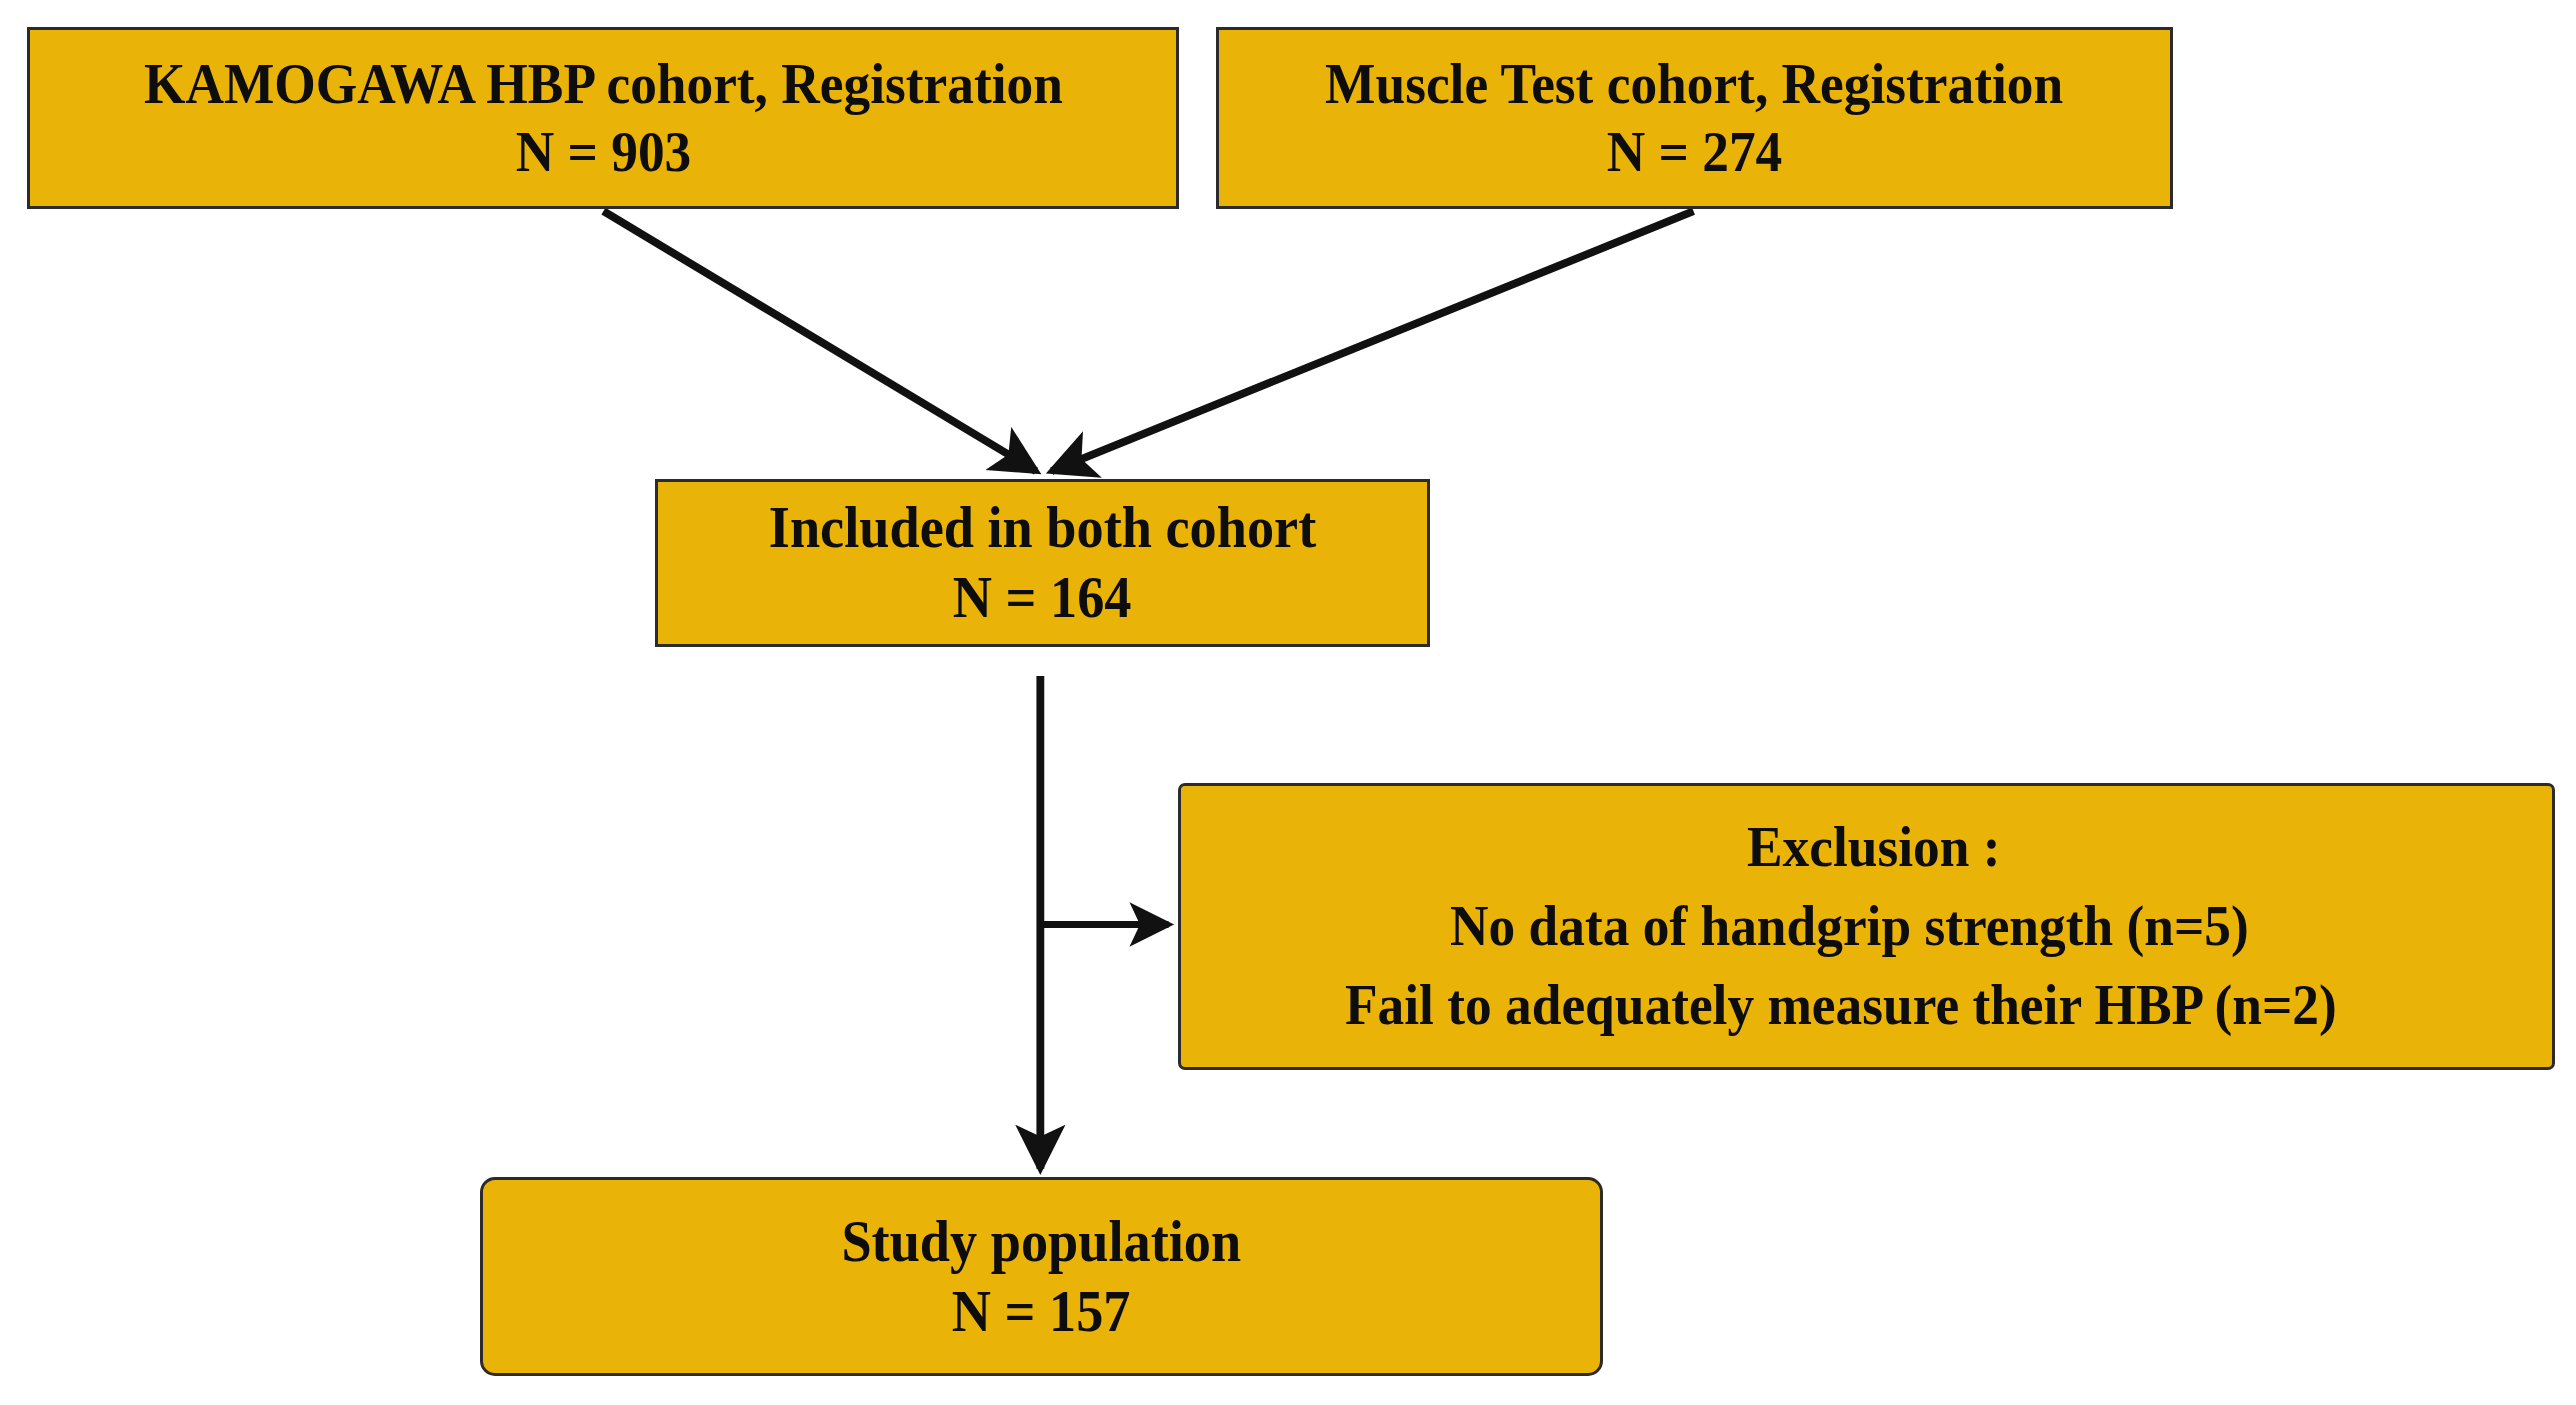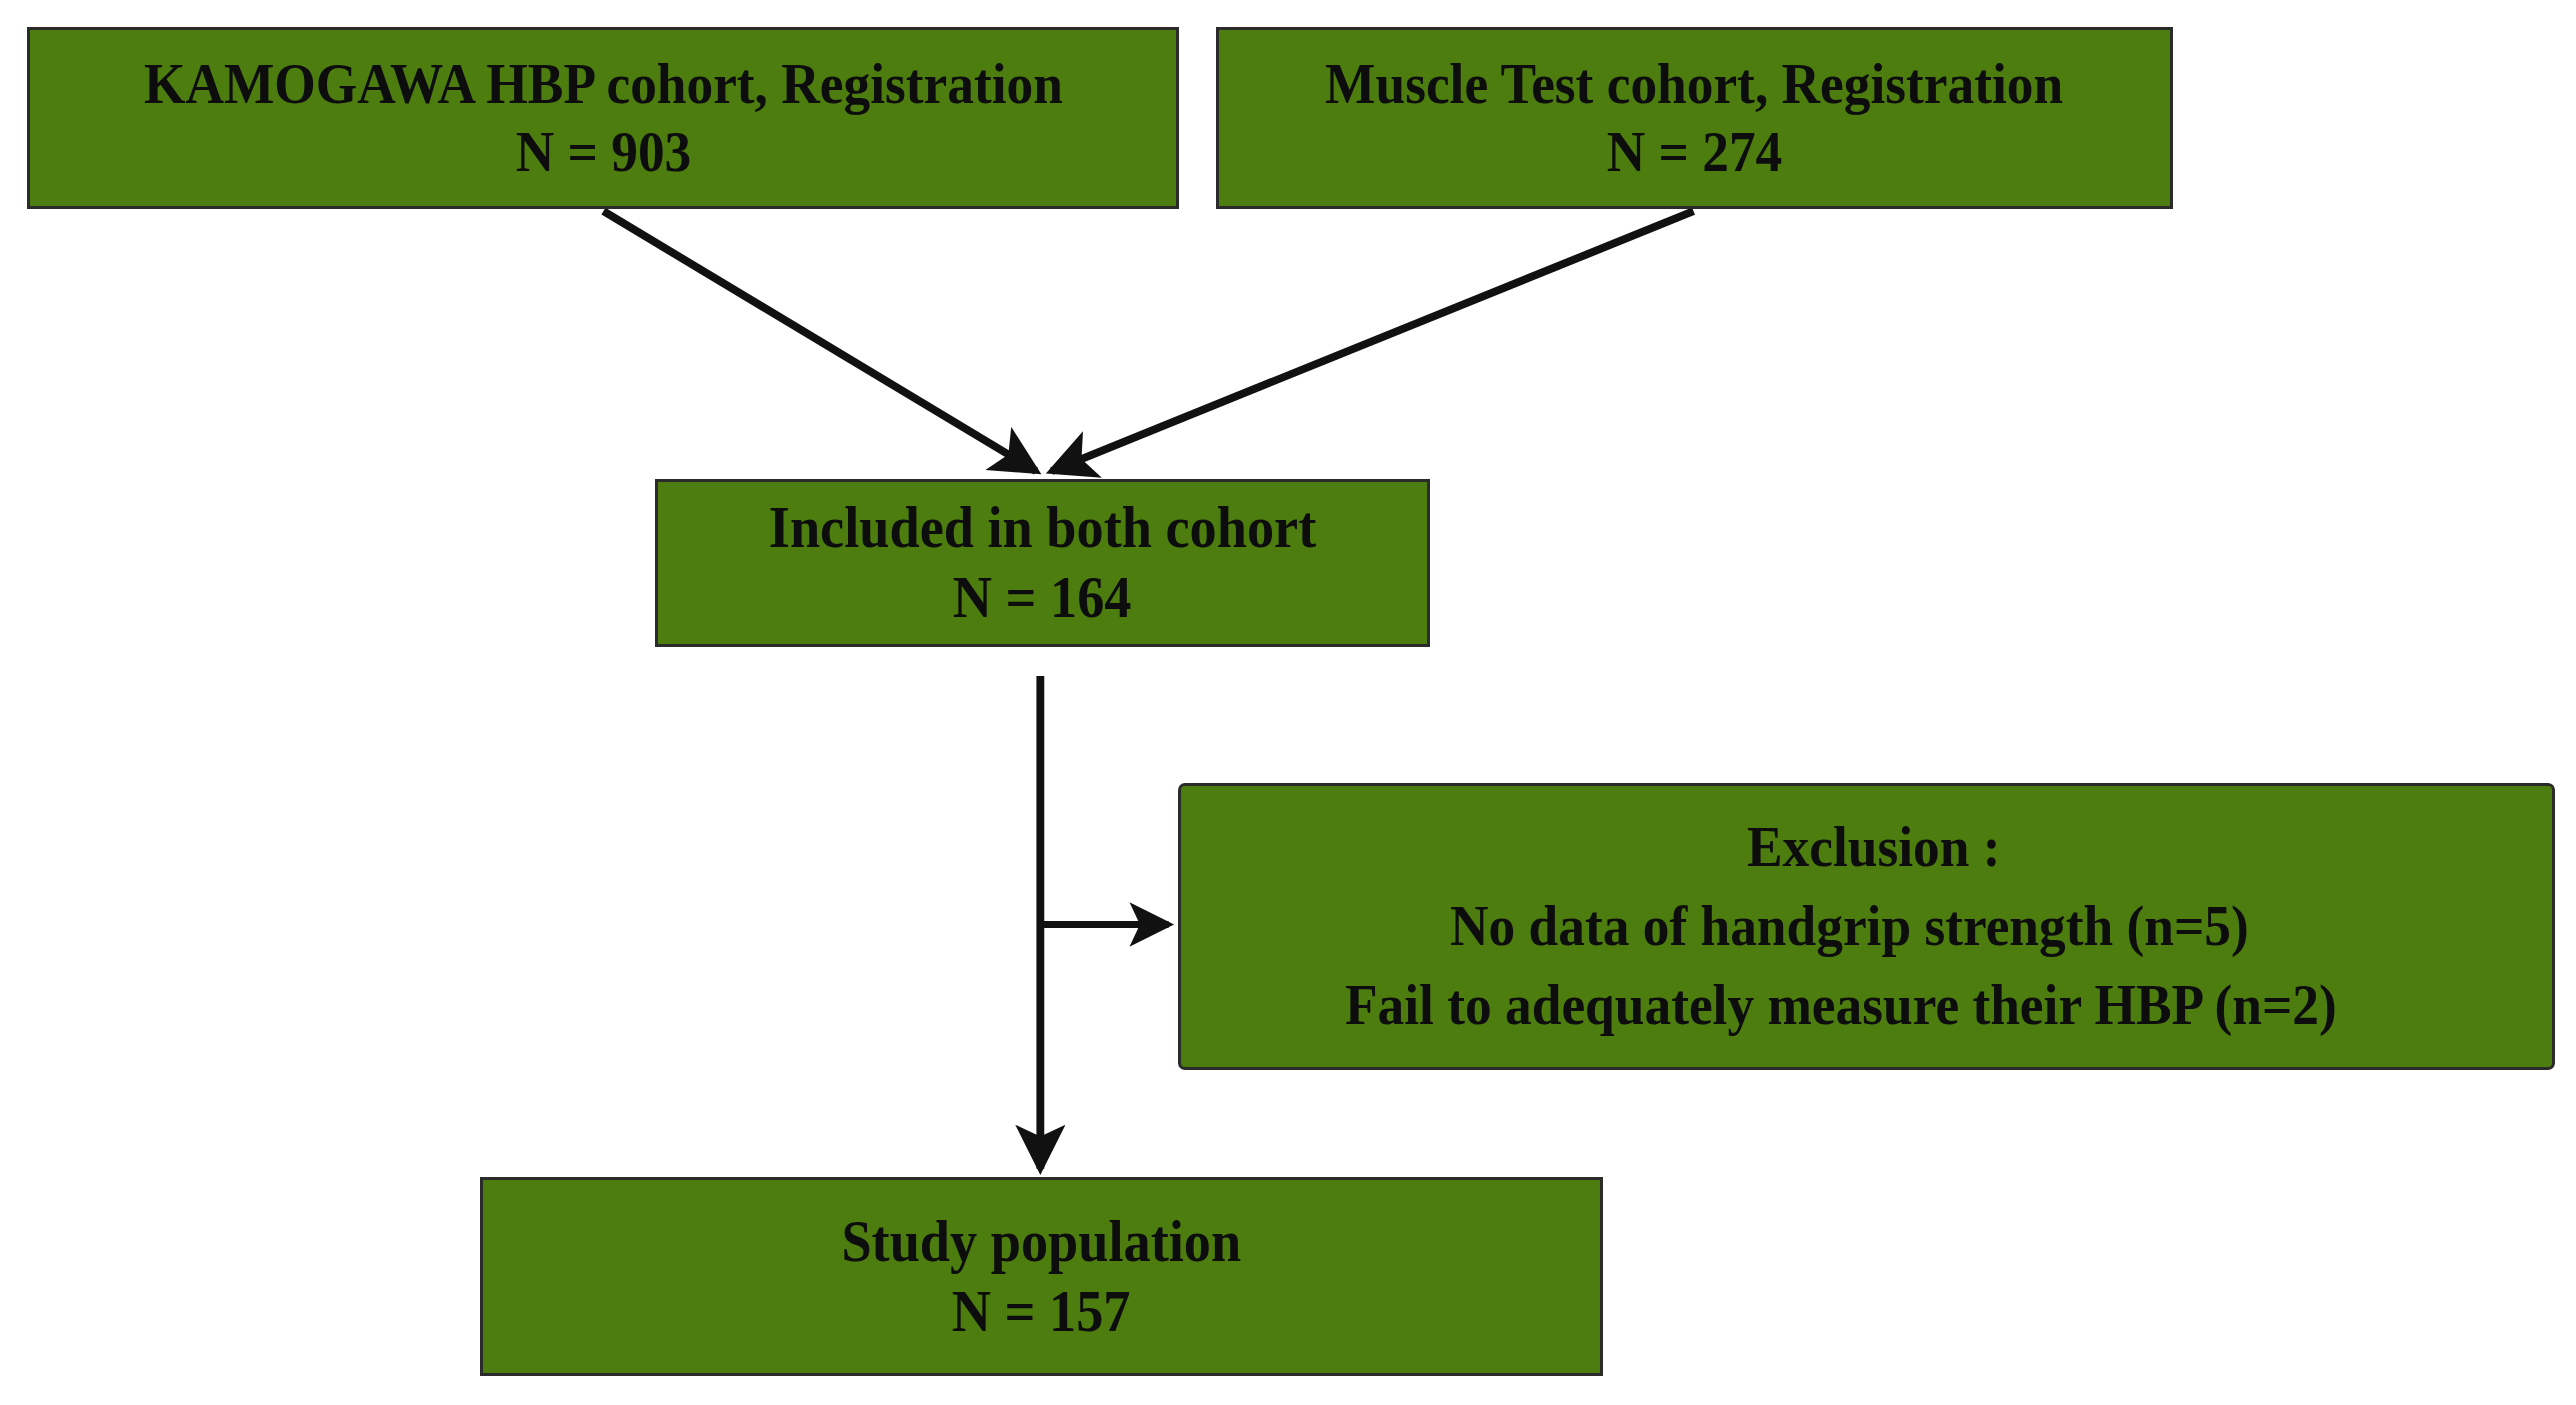--- a/index.html
+++ b/index.html
@@ -23,21 +23,21 @@
     left: 0;
     top: 0;
     width: 2576px;
     height: 1406px;
     pointer-events: none;
   }
   .node-box {
     position: absolute;
     box-sizing: border-box;
     border: 3.5px solid #2b2b2b;
-    background: #4d7c0f;
+    background: #eab308;
     display: flex;
     flex-direction: column;
     justify-content: center;
     align-items: center;
     z-index: 2;
   }
   .node-line {
     font-family: "Liberation Serif", "DejaVu Serif", serif;
     font-weight: bold;
     color: #0d0d0d;
@@ -86,20 +86,21 @@
     text-align: left;
     transform-origin: left center;
     margin: 5.2px 0;
   }
   
   #box-study-population {
     left: 480px;
     top: 1177px;
     width: 1123px;
     height: 199px;
+    border-radius: 15px;
   }
   #box-study-population .node-line { font-size: 59px; }
 </style>
 </head>
 <body>
 
 <div id="canvas">
 
   <svg class="flow-svg" viewBox="0 0 2954 1612" width="2576" height="1406" xmlns="http://www.w3.org/2000/svg">
     <defs>

